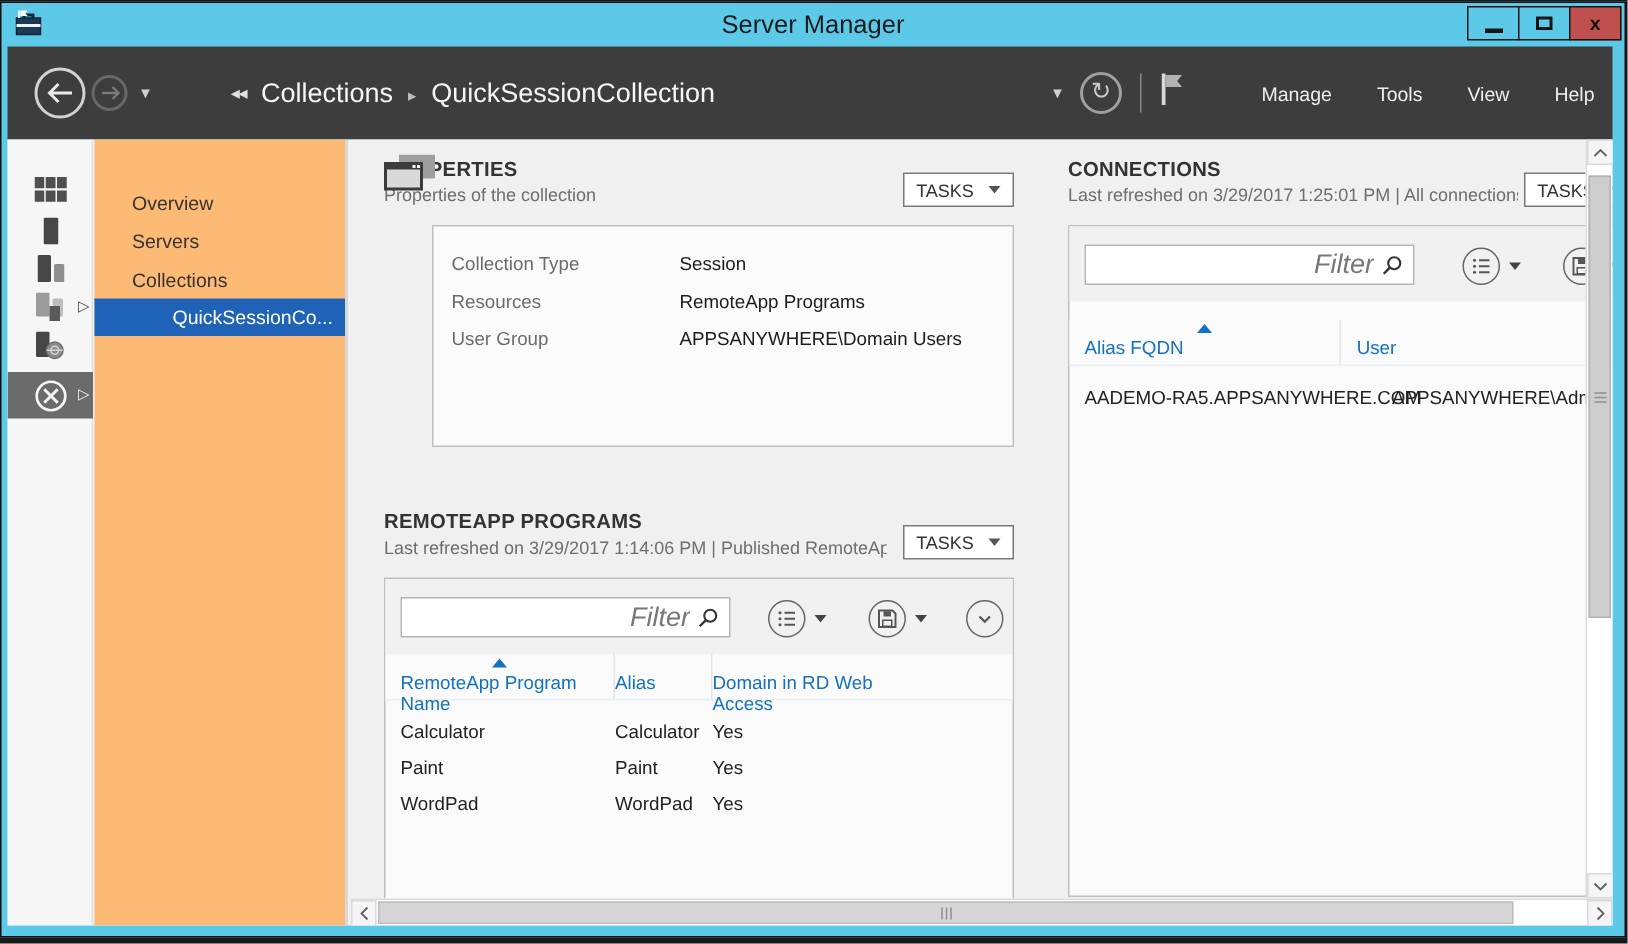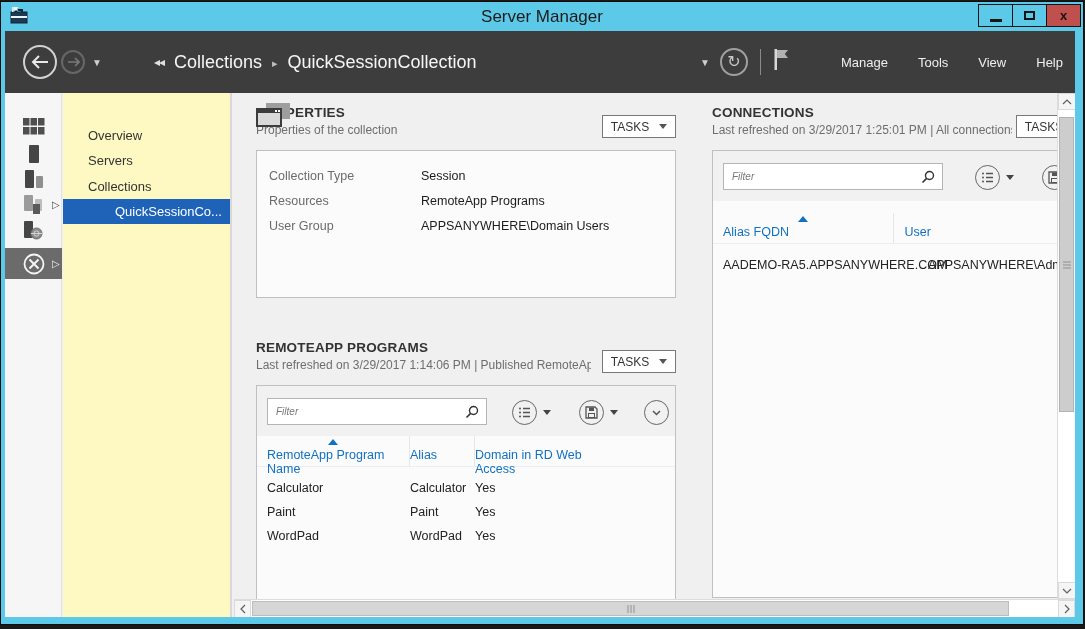--- a/index.html
+++ b/index.html
@@ -45,21 +45,21 @@
 
   .icon-strip { position:absolute; left:0; top:0; bottom:0; width:57px;
                 background:#f6f6f6; border-right:1px solid #e3e3e3; }
   .strip-item { position:absolute; left:0; width:57px; height:26px; display:flex;
                 align-items:center; justify-content:center; }
   .strip-item .expander { position:absolute; left:47px; font-size:10px; color:#4a4a4a; }
   .strip-item.selected { background:#6b6b6b; height:31px; }
   .strip-item.selected .expander { color:#f2f2f2; }
 
   .side-nav { position:absolute; left:58px; top:0; bottom:0; width:169px;
-              background:#fef9c3; border-right:2px solid #d8d8d8; }
+              background:#fdba74; border-right:2px solid #d8d8d8; }
   .side-item { position:absolute; left:0; right:0; height:25px; line-height:25px;
                padding-left:25px; font-size:13px; color:#333; cursor:default; }
   .side-item.selected { background:#1e63b8; color:#fff; padding-left:52px; }
 
   .main { position:absolute; left:229px; right:0; top:0; bottom:0; background:#f0f0f0; overflow:hidden; }
   .col-left  { position:absolute; left:22px; top:0; width:420px; }
   .col-right { position:absolute; left:478px; top:0; width:378px; }
 
   
   .panel-header { position:relative; }
@@ -68,29 +68,29 @@
   .hdr-with-icon { }
   .panel-icon { position:absolute; left:0; top:-2px; }
   .tasks-btn { position:absolute; right:0; bottom:-1px; width:74px; height:23px;
                background:#fff; border:1px solid #787878; display:flex; align-items:center;
                justify-content:center; font-size:12px; color:#333; gap:10px; cursor:default; }
   .caret-down { width:0; height:0; border-left:4px solid transparent; border-right:4px solid transparent;
                 border-top:5px solid #555; }
 
   .box { background:#fbfbfb; border:1px solid #c0c0c0; position:relative; }
 
-  .prop-box { margin-top:13px; height:148px; padding:12px 0 0 12px; }
+  .prop-box { margin-top:13px; height:148px; padding:12px 0 0 12px;margin-left:32px; }
   .prop-row { display:flex; height:25px; align-items:center; font-size:12.5px; }
   .prop-label { width:152px; color:#6b6b6b; }
   .prop-value { color:#1c1c1c; }
 
   .toolbar { height:50px; background:#f1f1f1; position:relative; }
   .filter-input { position:absolute; left:10px; top:12px; width:220px; height:27px;
-                  border:1px solid #b5b5b5; background:#fff; font-size:10px; padding:0 26px 0 8px;
-                  font-family:"Liberation Sans",sans-serif; color:#333; }
+                  border:1px solid #b5b5b5; background:#fff; font-size:18px; padding:0 26px 0 8px;
+                  font-family:"Liberation Sans",sans-serif; color:#333;text-align:right; }
   .filter-input::placeholder { font-style:italic; color:#777; }
   .search-ico { position:absolute; pointer-events:none; }
   .tool-group { position:absolute; top:14px; display:flex; align-items:center; gap:6px; }
   .circle-ico { width:25px; height:25px; border-radius:50%; border:1px solid #666;
                 display:flex; align-items:center; justify-content:center; background:transparent; }
   .mini-caret { width:0; height:0; border-left:4px solid transparent; border-right:4px solid transparent;
                 border-top:5px solid #444; }
 
   .grid-head { display:flex; position:relative; height:31px; border-bottom:1px solid #e9eef4;
                background:#fbfbfb; font-size:12.5px; color:#1271c0; }

